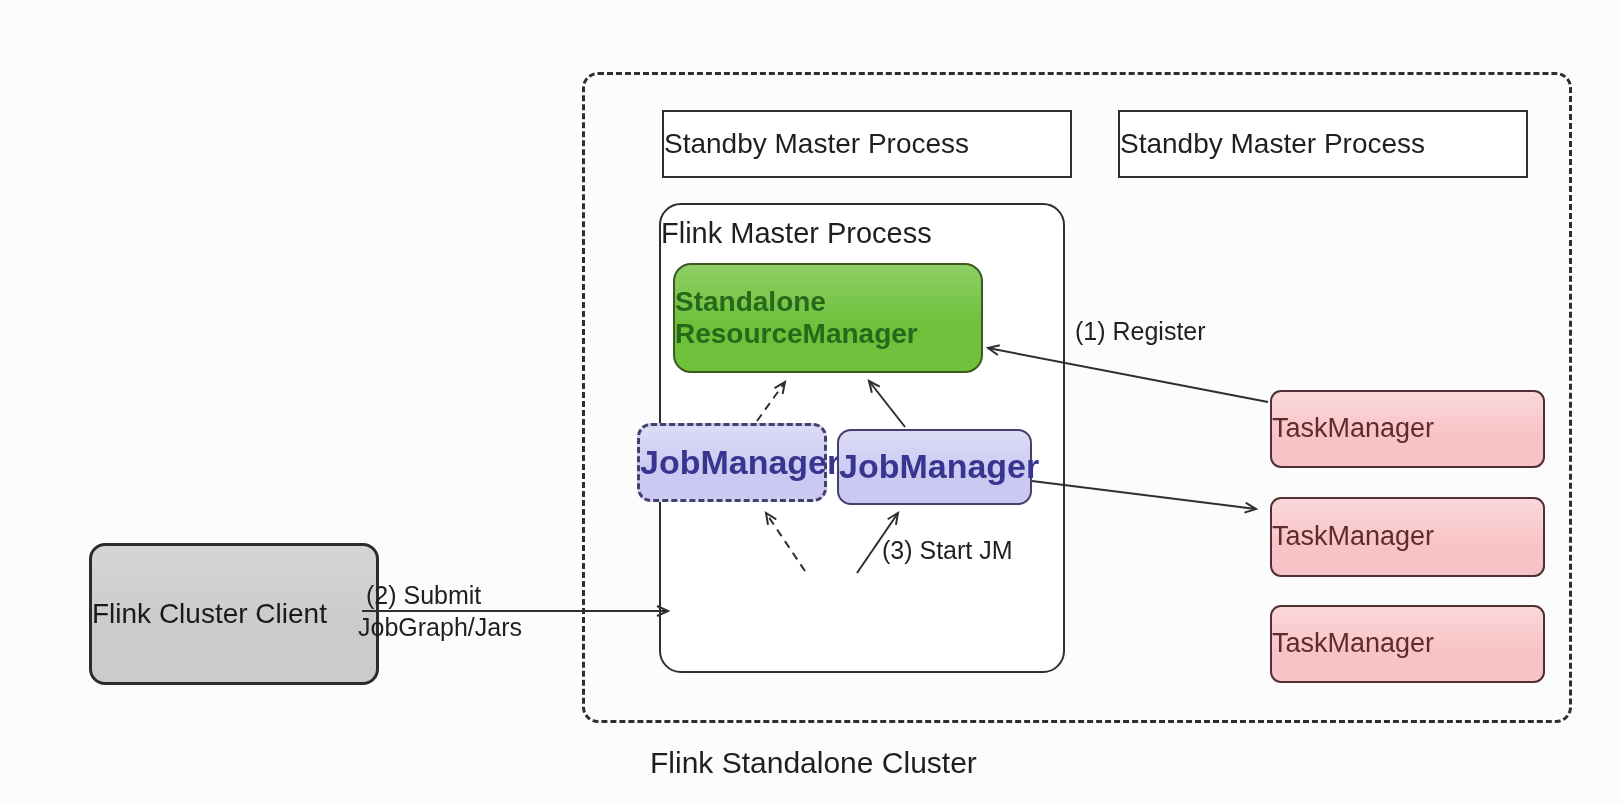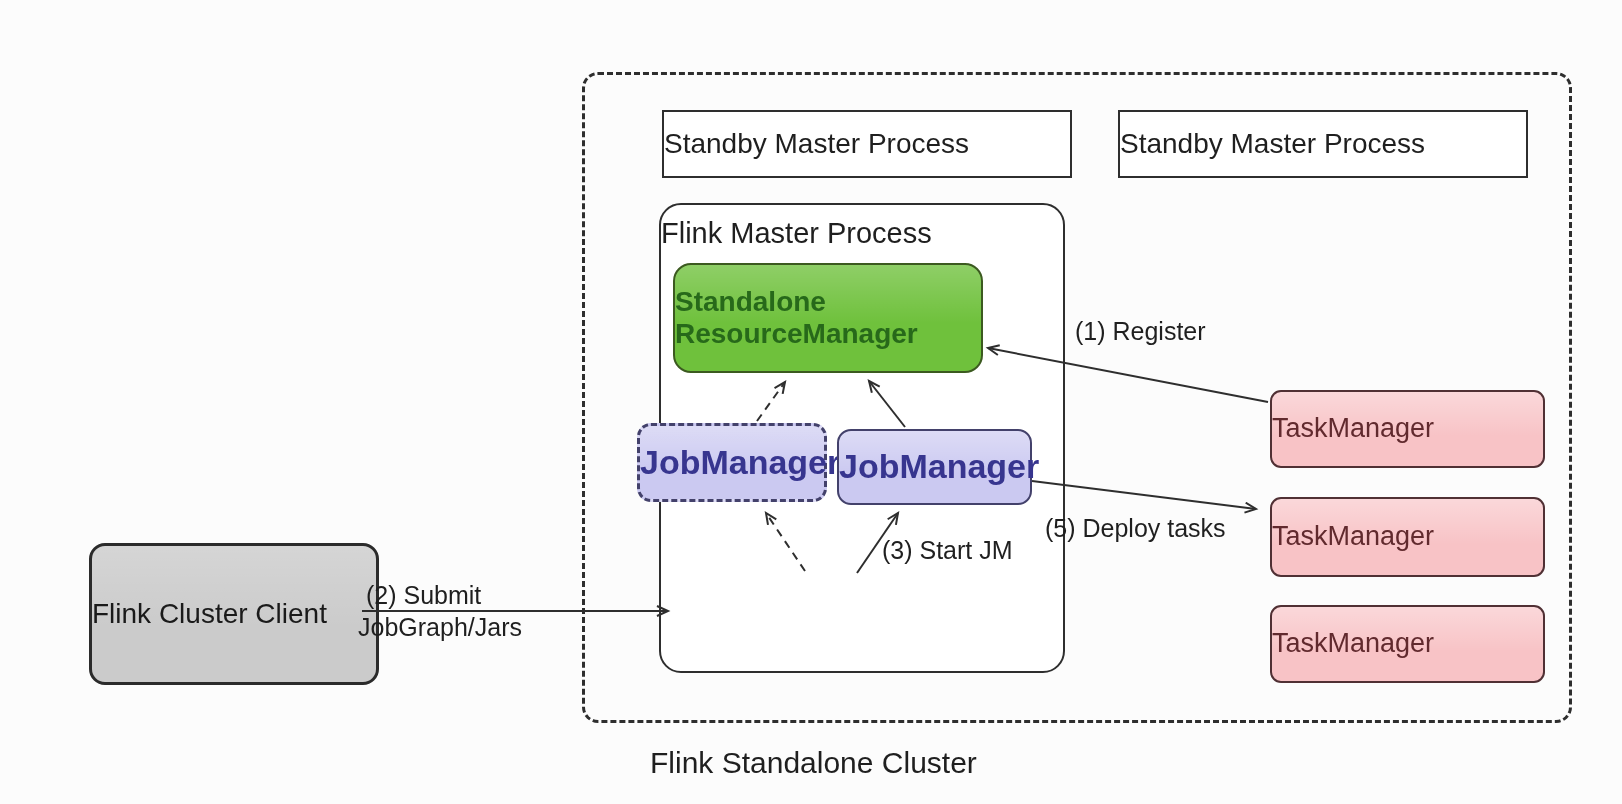--- a/index.html
+++ b/index.html
@@ -201,17 +201,16 @@
     <line class="aline" x1="905" y1="427" x2="869" y2="381" marker-end="url(#ah)"></line>
     <line class="aline" x1="1032" y1="481" x2="1256" y2="509" marker-end="url(#ah)"></line>
     <line class="aline adash" x1="805" y1="571" x2="766" y2="513" marker-end="url(#ah)"></line>
     <line class="aline adash" x1="757" y1="421" x2="785" y2="382" marker-end="url(#ah)"></line>
   </svg>
 
   <div class="arrow-label lbl-register">(1) Register</div>
   <div class="arrow-label lbl-submit1">(2) Submit</div>
   <div class="arrow-label lbl-submit2">JobGraph/Jars</div>
   <div class="arrow-label lbl-start-jm">(3) Start JM</div>
-  <div class="arrow-label lbl-deploy">(5) Deploy tasks</div>
 
   <div class="caption">Flink Standalone Cluster</div>
 
 </div>
 
 </body></html>

